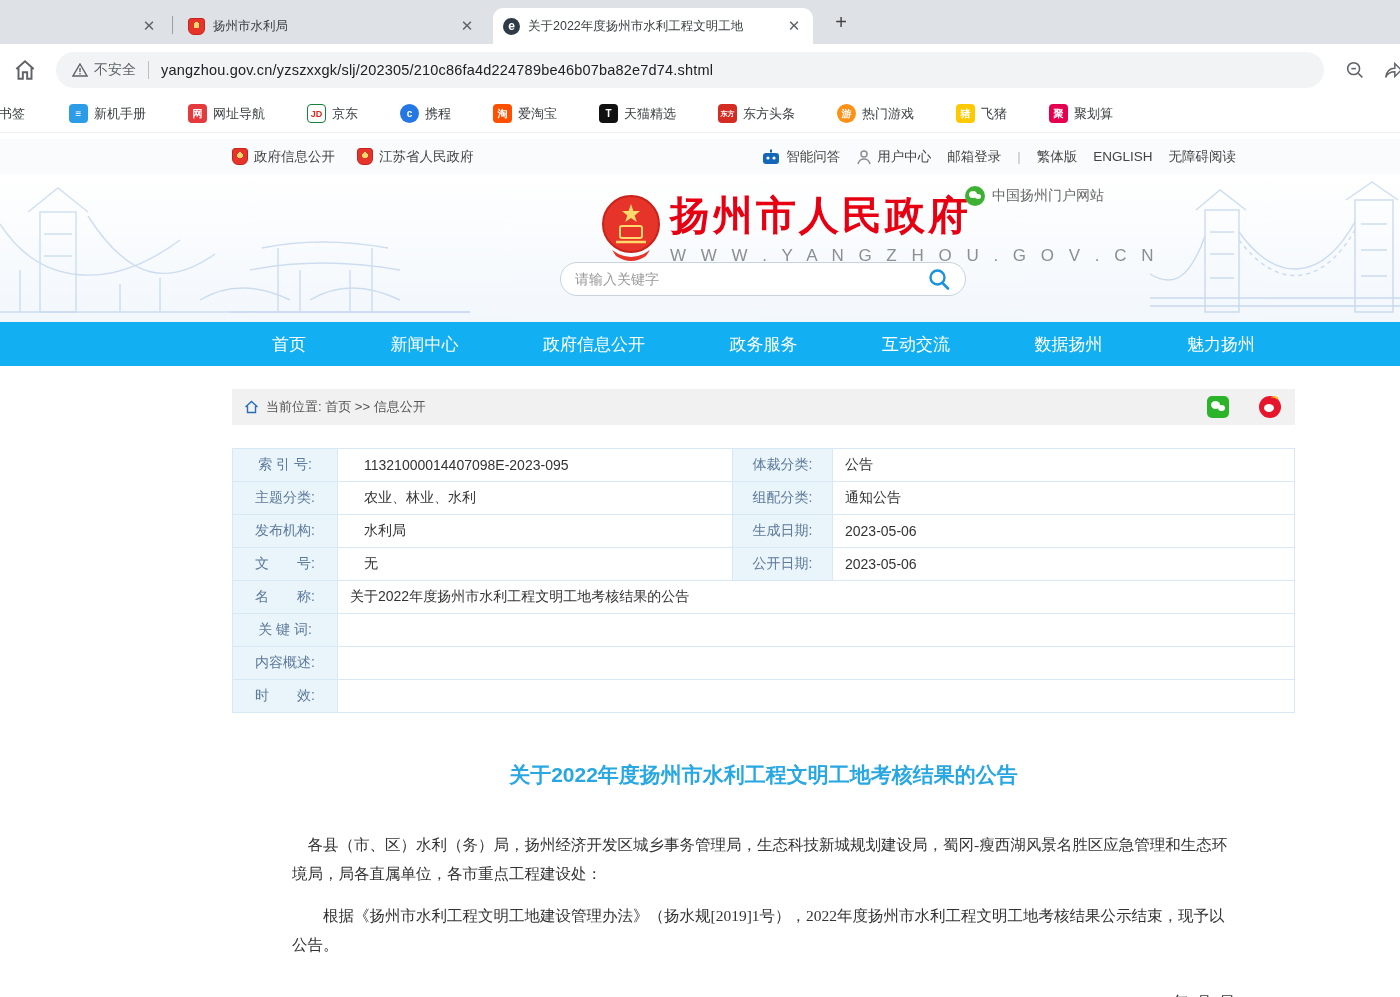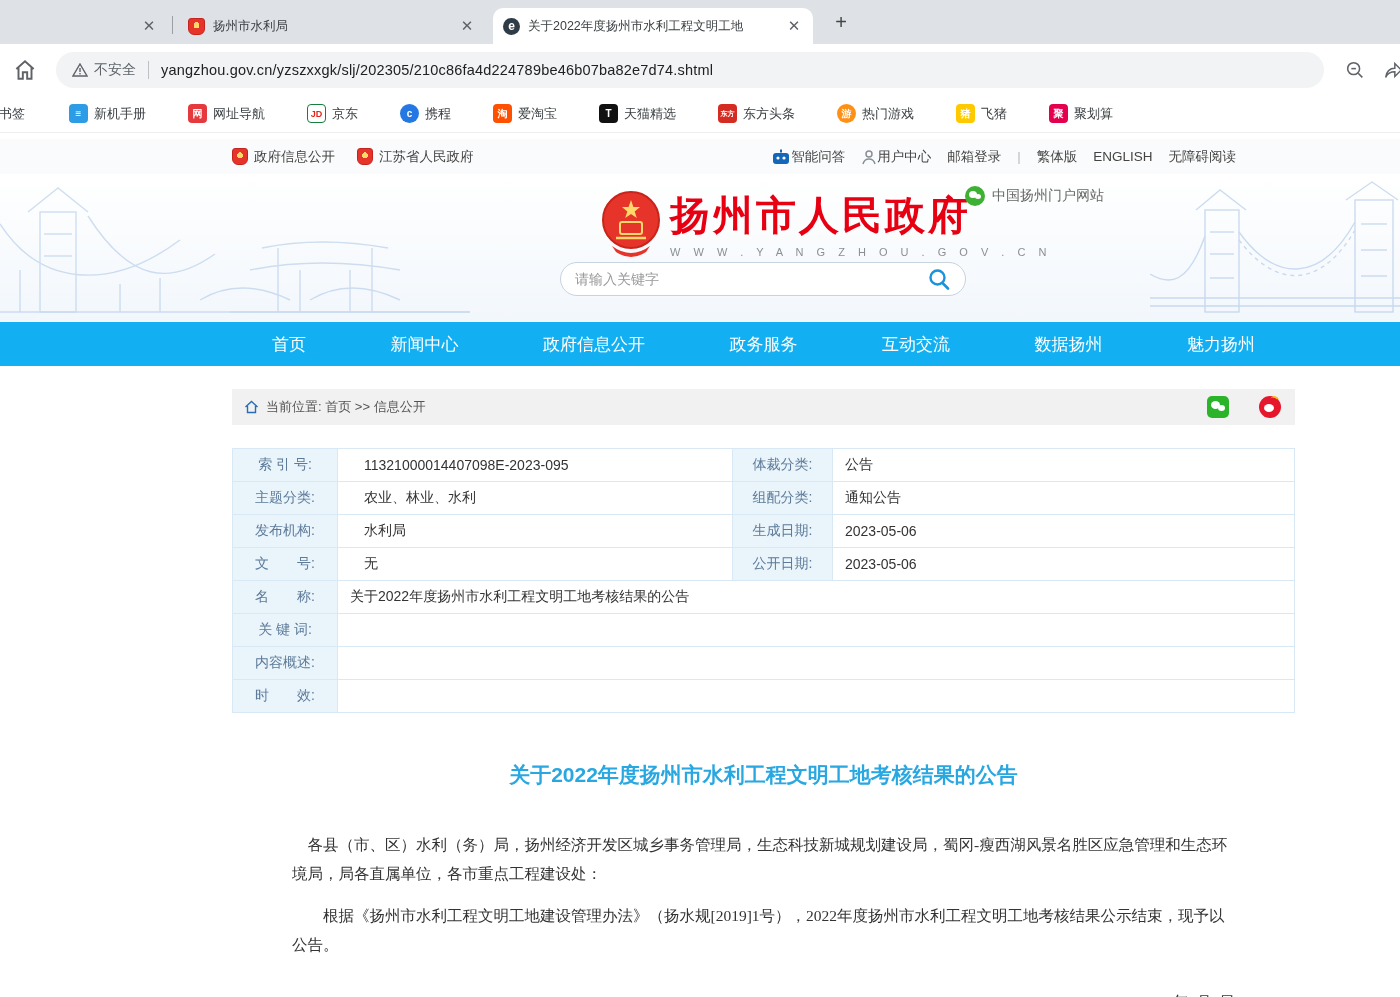--- a/index.html
+++ b/index.html
@@ -49,34 +49,34 @@
   .i-taobao { background:#ff5000; } .i-tmall { background:#111; color:#fff; }
   .i-east { background:#d42b22; font-size:7px; } .i-game { background:#ff9016; border-radius:50%; }
   .i-pig { background:#ffc900; } .i-ju { background:#e5004f; }
 
   
   .site { position:relative; }
   .utilbar { height:35px; display:flex; align-items:center; background:#fafbfc; font-size:13.5px; color:#444; }
   .util-left { margin-left:232px; display:flex; gap:22px; }
   .util-right { position:absolute; right:164px; display:flex; align-items:center; gap:16px; }
   .gov-link { display:flex; align-items:center; gap:6px; cursor:pointer; }
-  .util-item { display:flex; align-items:center; cursor:pointer; }
+  .util-item { display:flex; align-items:center; gap:5px; cursor:pointer; }
   .util-div { color:#bbb; }
 
   
   .banner { height:148px; position:relative; background:linear-gradient(#ffffff,#f2f7fc); }
   .sketch { position:absolute; top:0; opacity:.75; }
   .sketch.left { left:0; } .sketch.right { right:0; }
   .banner-inner { position:absolute; left:232px; width:1063px; height:100%; }
   .logo-row { position:absolute; left:368px; top:14px; display:flex; align-items:center; }
   .logo-emblem { width:62px; height:70px; }
   .logo-txt { margin-left:8px; }
   .site-name { font-size:40px; font-weight:bold; color:#e60012; letter-spacing:3px;
                font-family:"Liberation Serif","DejaVu Serif",serif; }
-  .site-url { font-size:11px; color:#8a8f94; letter-spacing:5px; margin-top:3px; }
+  .site-url { font-size:17px; color:#8a8f94; letter-spacing:5px; margin-top:3px; }
   .portal { position:absolute; left:733px; top:12px; display:flex; align-items:center; gap:7px;
             font-size:14px; color:#666; }
   .wechat-dot { width:20px; height:20px; border-radius:50%; background:#3eb134; position:relative; }
   .wechat-dot:before { content:""; position:absolute; left:4px; top:5px; width:8px; height:7px;
                        border-radius:50%; background:#fff; }
   .wechat-dot:after { content:""; position:absolute; left:10px; top:8px; width:6px; height:5px;
                       border-radius:50%; background:#fff; }
   .searchbox { position:absolute; left:328px; top:88px; width:406px; height:34px; background:#fff;
                border:1px solid #c7d3de; border-radius:17px; display:flex; align-items:center; padding:0 14px; }
   .searchbox input { flex:1; border:none; outline:none; font-size:14px; color:#333; background:transparent;

